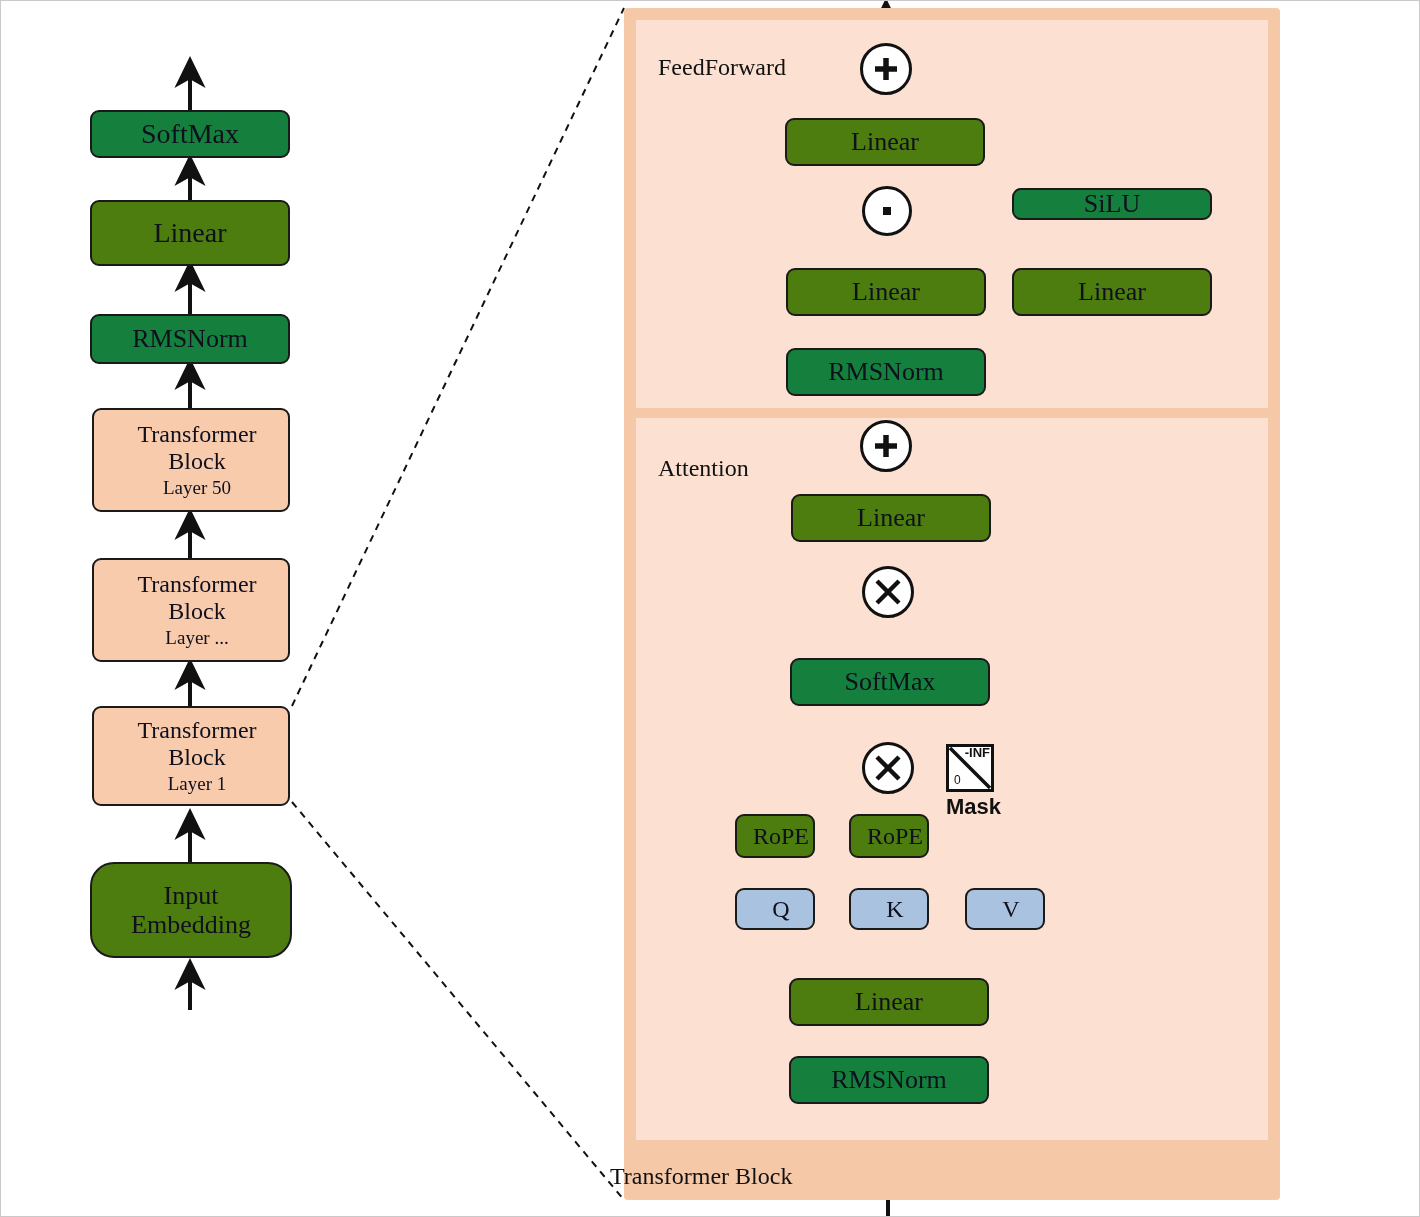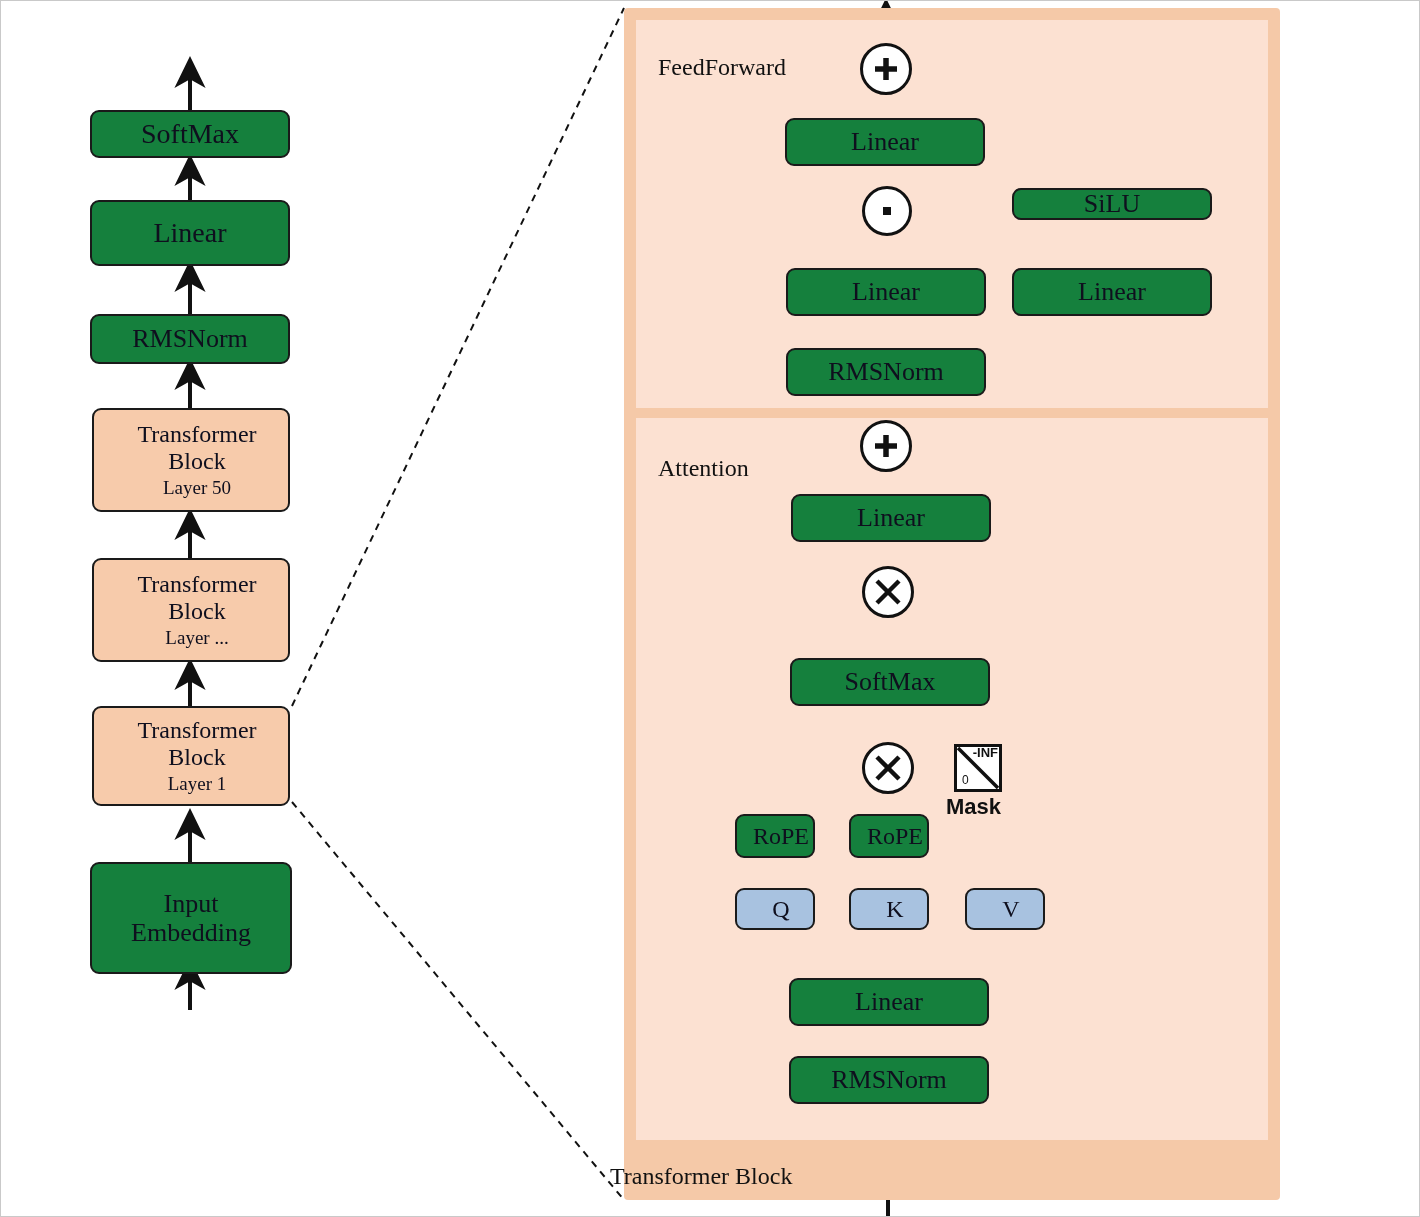--- a/index.html
+++ b/index.html
@@ -27,21 +27,21 @@
     flex-direction: column;
     align-items: center;
     justify-content: center;
     border: 2.5px solid #1a1a1a;
     border-radius: 9px;
     text-align: center;
     line-height: 1.12;
     color: #0f0f1e;
     z-index: 5;
   }
-  .blue   { background: #15803d; }
+  .blue   { background: #4d7c0f; }
   .blue2  { background: #a8c2e0; }
   .green  { background: #15803d; }
   .orange { background: #f7cbab; }
 
   .t28 { font-size: 28px; }
   .t26 { font-size: 26px; }
   .t24 { font-size: 24px; padding-left: 12px; }
 
   .sub { font-size: 19px; margin-top: 2px; }
 
@@ -72,21 +72,21 @@
     display: flex;
     align-items: center;
     justify-content: center;
   }
   .mask-box {
     position: absolute;
     z-index: 7;
   }
   .mask-sq {
     position: absolute;
-    left: 8px; top: 0;
+    left: 0; top: 0;
     width: 48px; height: 48px;
     border: 3px solid #111;
     background: #ffffff;
   }
   .mask-inf {
     position: absolute;
     right: 1px; top: -2px;
     font-size: 13px;
     font-family: "Liberation Sans", sans-serif;
     font-weight: bold;
@@ -288,21 +288,21 @@
     <span>Block</span>
     <span class="sub">Layer ...</span>
   </div>
 
   <div class="node orange t24" style="left:92px; top:706px; width:198px; height:100px;">
     <span>Transformer</span>
     <span>Block</span>
     <span class="sub">Layer 1</span>
   </div>
 
-  <div class="node blue t26" style="left:90px; top:862px; width:202px; height:112px;">
+  <div class="node blue t26" style="left:90px; top:862px; width:202px; height:96px;border-radius:24px;">
     <span>Input</span>
     <span>Embedding</span>
   </div>
 
   <div class="section-label" style="left:658px; top:54px;">FeedForward</div>
 
   <div class="section-label" style="left:658px; top:455px;">Attention</div>
 
   <div class="section-label" style="left:610px; top:1163px;">Transformer Block</div>
 

